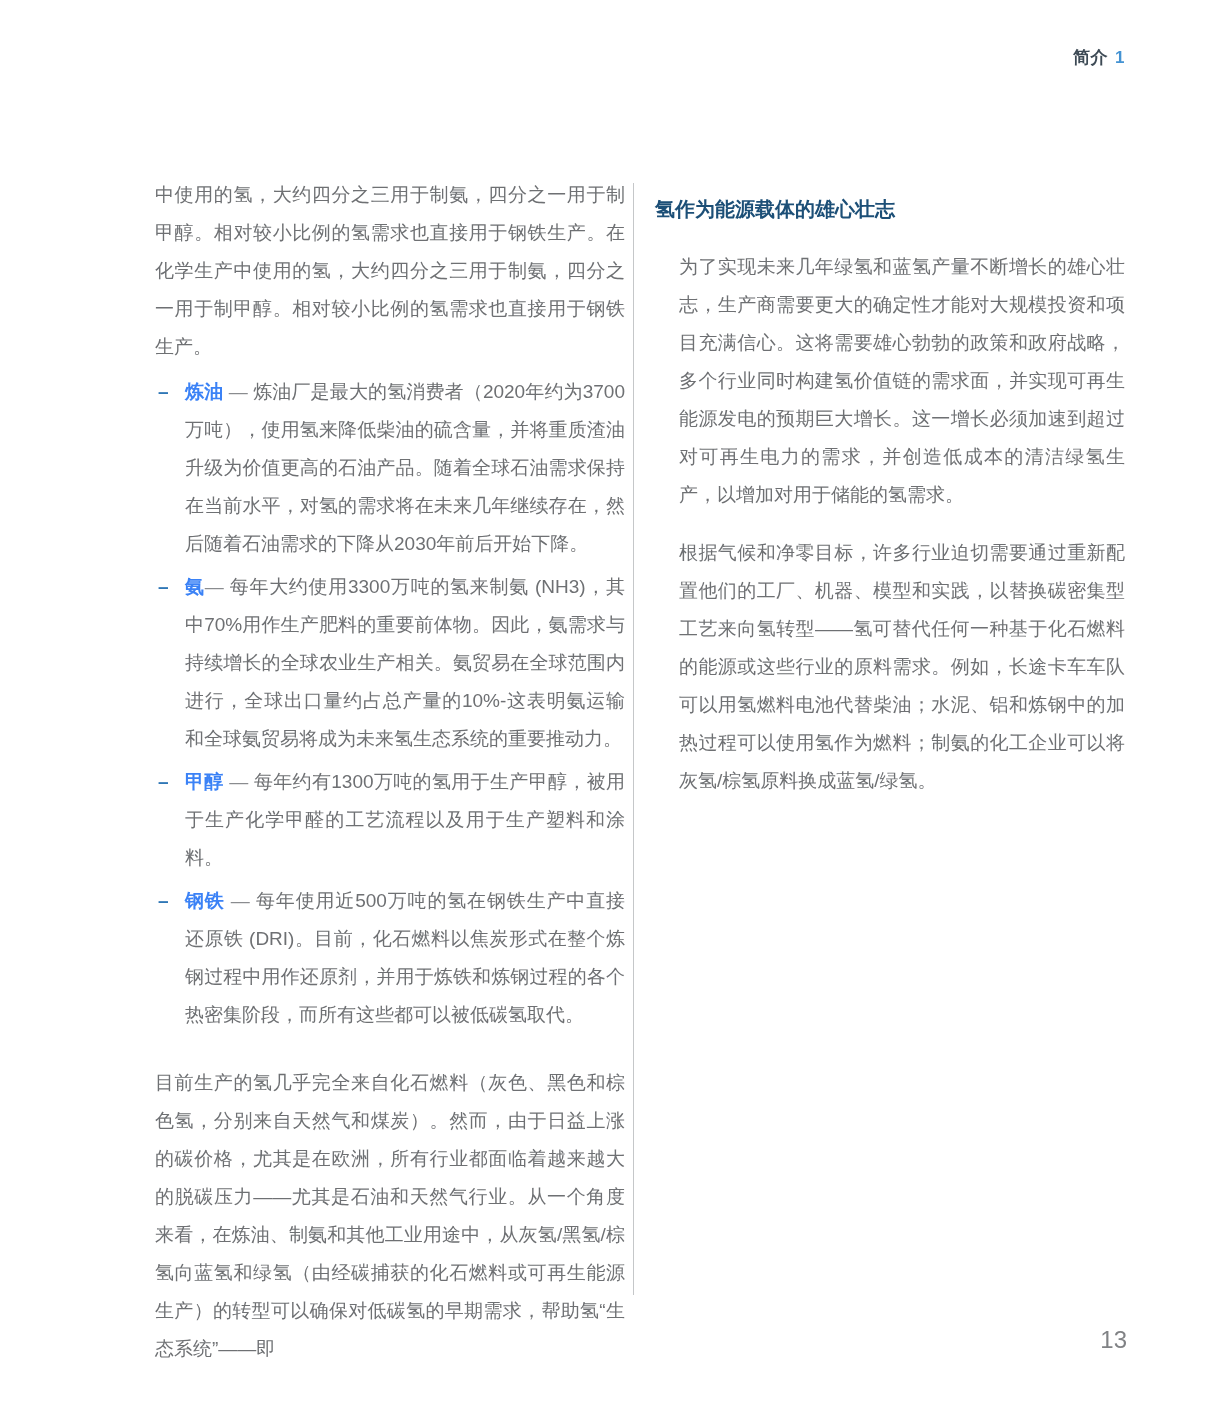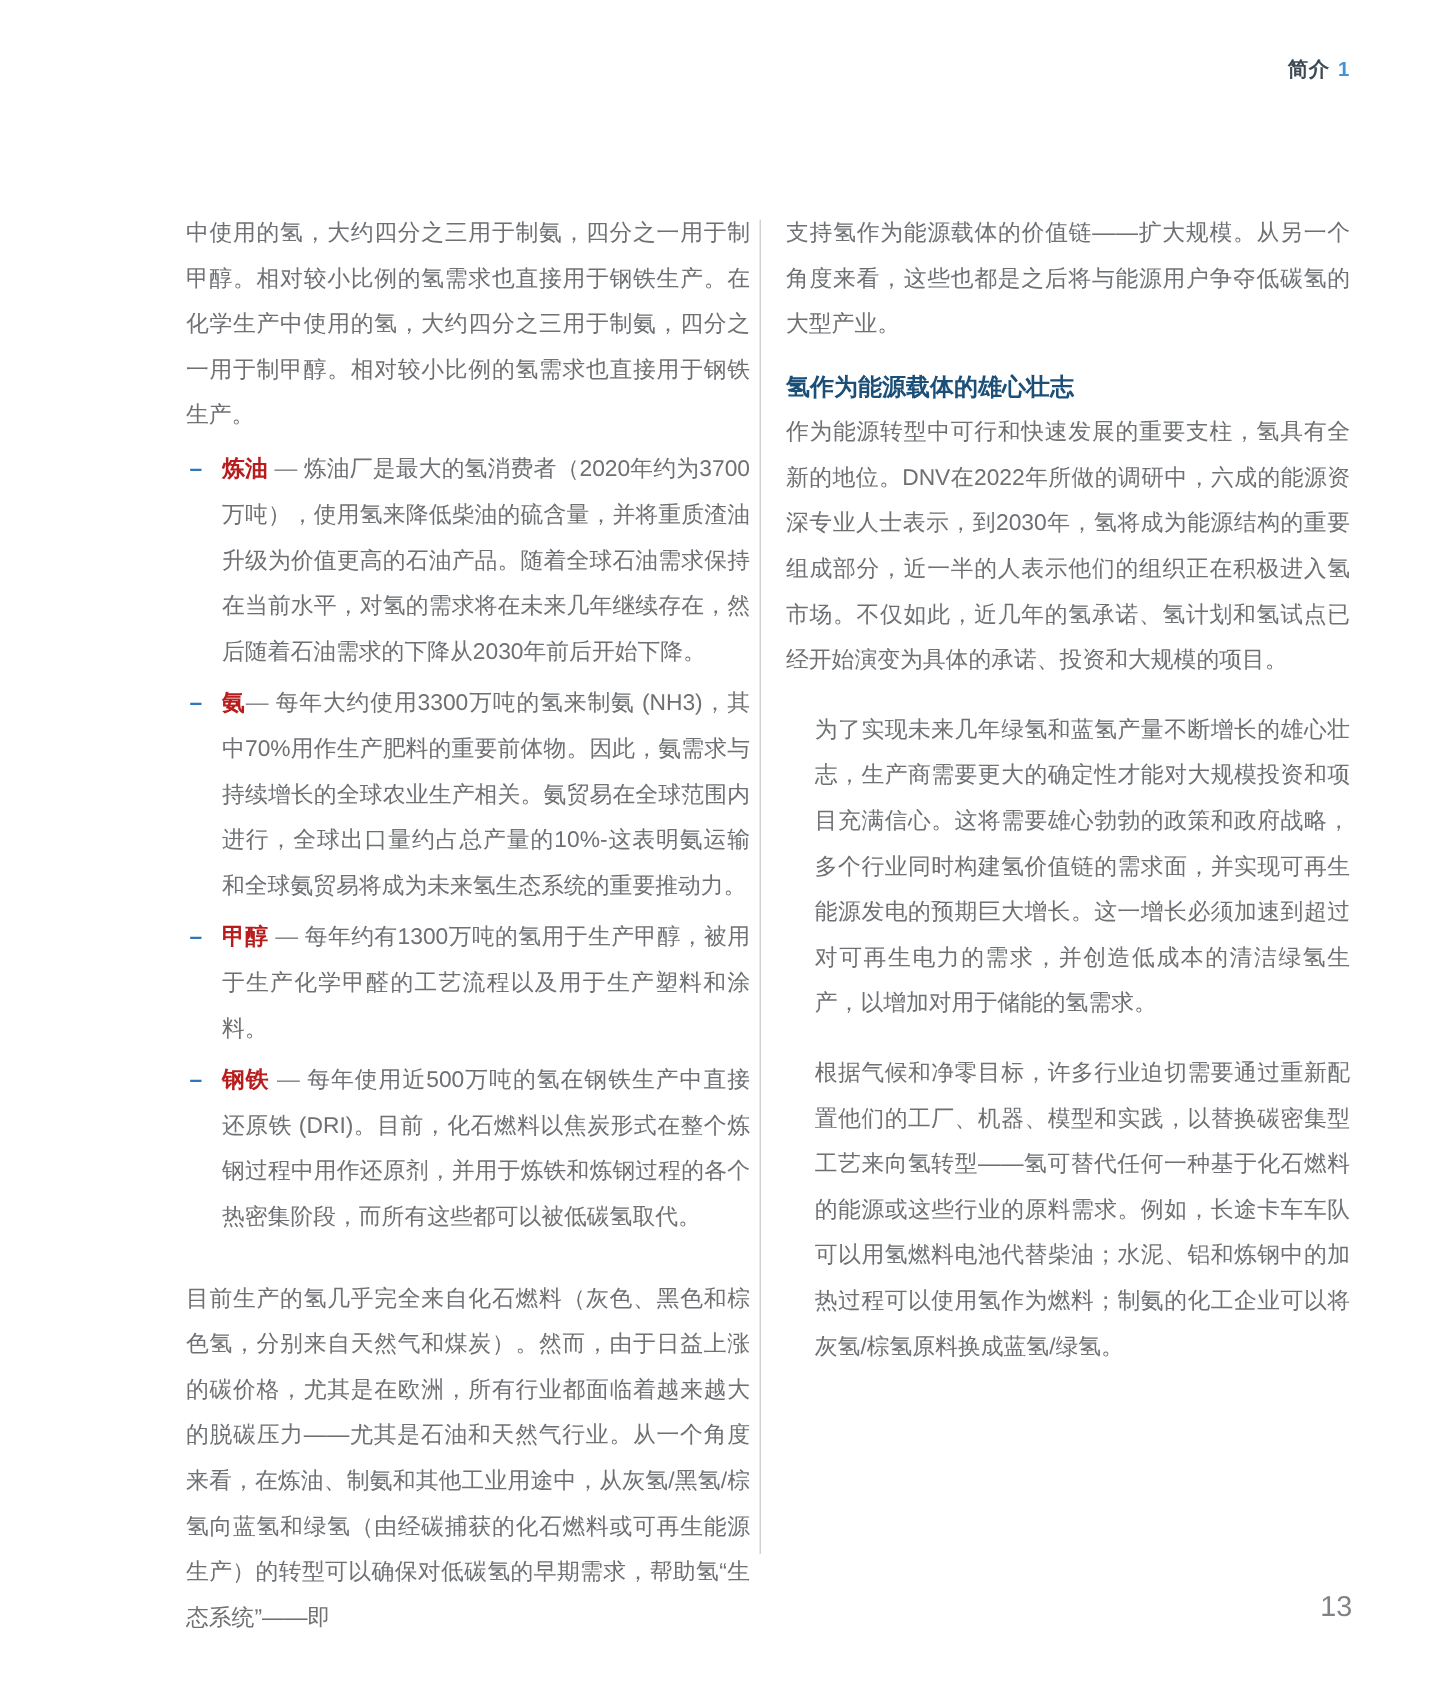--- a/index.html
+++ b/index.html
@@ -71,21 +71,21 @@
     text-align: justify;
   }
   .bullet-marker {
     position: absolute;
     left: 3px;
     top: 0;
     color: #2f77b6;
     font-weight: bold;
   }
   .bullet-term {
-    color: #b91c1c;
+    color: #3b82f6;
     font-weight: bold;
   }
   .bullet-sep { color: #8a8c8f; }
 
   .sub-heading {
     margin: 14px 0 0 0;
     font-size: 20px;
     line-height: 38px;
     font-weight: bold;
     color: #1c4f77;
@@ -127,25 +127,23 @@
         </li>
         <li class="bullet">
           <span class="bullet-marker">–</span><span class="bullet-term">钢铁</span><span class="bullet-sep"> — </span><span>每年使用近500万吨的氢在钢铁生产中直接还原铁 (DRI)。目前，化石燃料以焦炭形式在整个炼钢过程中用作还原剂，并用于炼铁和炼钢过程的各个热密集阶段，而所有这些都可以被低碳氢取代。</span>
         </li>
       </ul>
 
       <p class="body mt30">目前生产的氢几乎完全来自化石燃料（灰色、黑色和棕色氢，分别来自天然气和煤炭）。然而，由于日益上涨的碳价格，尤其是在欧洲，所有行业都面临着越来越大的脱碳压力——尤其是石油和天然气行业。从一个角度来看，在炼油、制氨和其他工业用途中，从灰氢/黑氢/棕氢向蓝氢和绿氢（由经碳捕获的化石燃料或可再生能源生产）的转型可以确保对低碳氢的早期需求，帮助氢“生态系统”——即</p>
     </section>
 
     <section class="col-right">
-      <p class="body">支持氢作为能源载体的价值链——扩大规模。从另一个角度来看，这些也都是之后将与能源用户争夺低碳氢的大型产业。</p>
 
       <h3 class="sub-heading">氢作为能源载体的雄心壮志</h3>
 
-      <p class="body">作为能源转型中可行和快速发展的重要支柱，氢具有全新的地位。DNV在2022年所做的调研中，六成的能源资深专业人士表示，到2030年，氢将成为能源结构的重要组成部分，近一半的人表示他们的组织正在积极进入氢市场。不仅如此，近几年的氢承诺、氢计划和氢试点已经开始演变为具体的承诺、投资和大规模的项目。</p>
       <p class="body mt20">为了实现未来几年绿氢和蓝氢产量不断增长的雄心壮志，生产商需要更大的确定性才能对大规模投资和项目充满信心。这将需要雄心勃勃的政策和政府战略，多个行业同时构建氢价值链的需求面，并实现可再生能源发电的预期巨大增长。这一增长必须加速到超过对可再生电力的需求，并创造低成本的清洁绿氢生产，以增加对用于储能的氢需求。</p>
       <p class="body mt20">根据气候和净零目标，许多行业迫切需要通过重新配置他们的工厂、机器、模型和实践，以替换碳密集型工艺来向氢转型——氢可替代任何一种基于化石燃料的能源或这些行业的原料需求。例如，长途卡车车队可以用氢燃料电池代替柴油；水泥、铝和炼钢中的加热过程可以使用氢作为燃料；制氨的化工企业可以将灰氢/棕氢原料换成蓝氢/绿氢。</p>
     </section>
 
   </main>
 
   <span class="page-number">13</span>
 
 </div>
 

